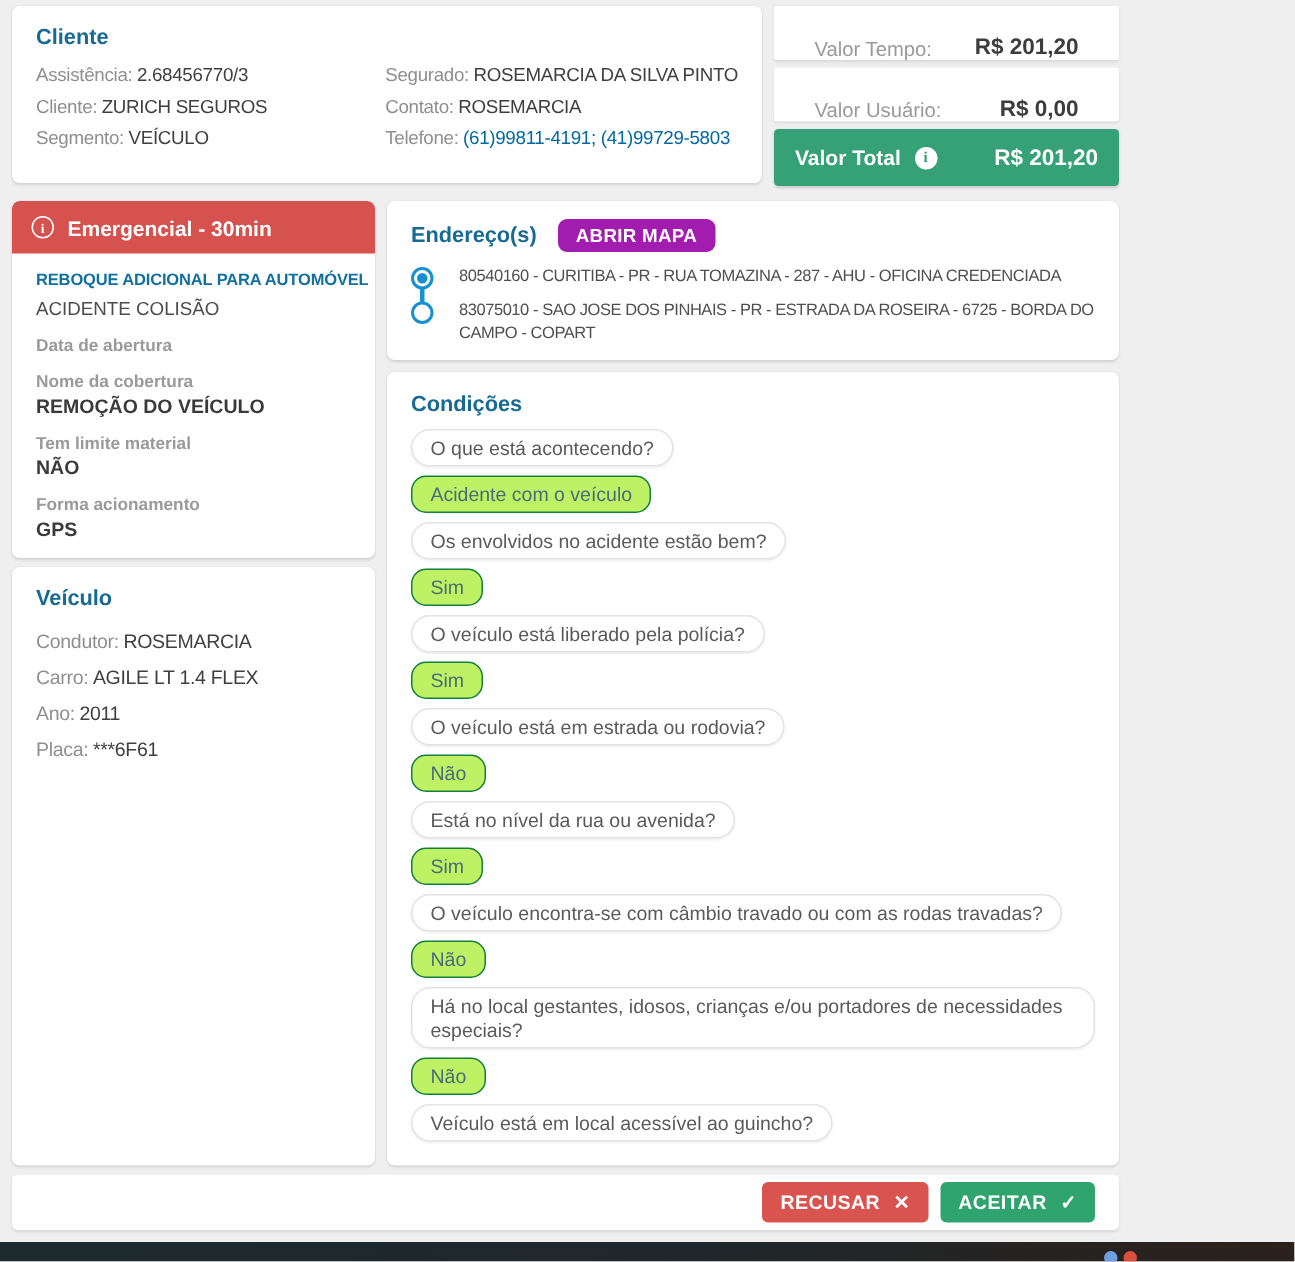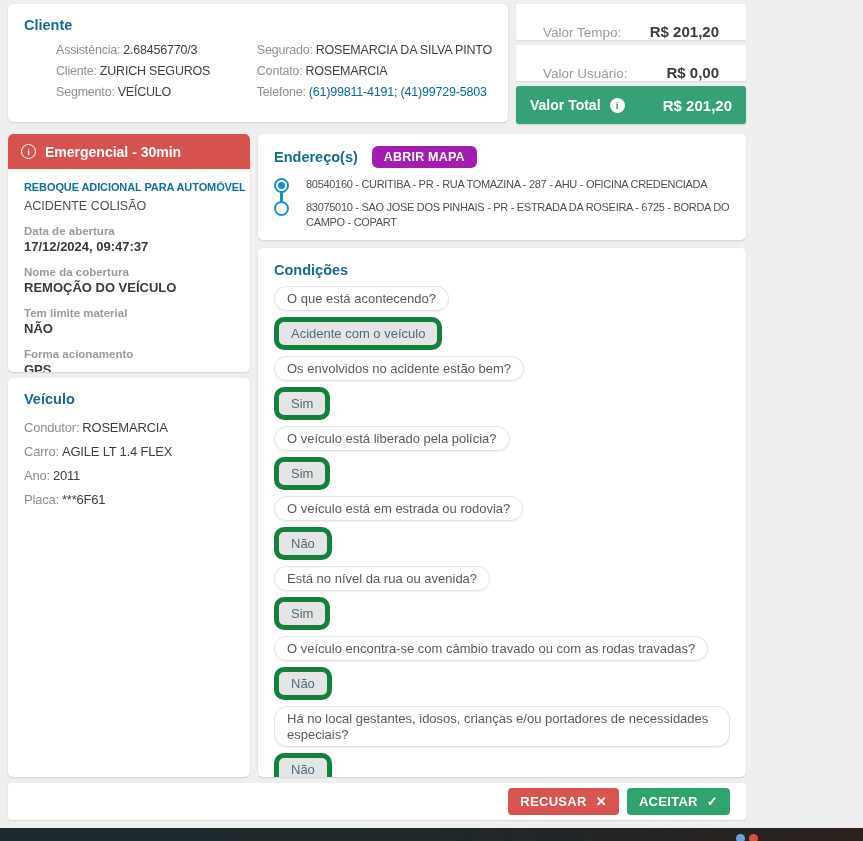--- a/index.html
+++ b/index.html
@@ -14,21 +14,21 @@
   .card {
     position:absolute;
     background:#fff;
     border-radius:5px;
     box-shadow:0 1px 2px rgba(0,0,0,.12), 0 0 1px rgba(0,0,0,.08);
   }
   .card-title { font-size:14.5px; font-weight:bold; color:#176a93; }
 
   
   #client-card { left:8px; top:4px; width:500px; height:118px; padding:13px 16px; }
-  #client-card .cols { display:flex; margin-top:7px;margin-left:32px; }
+  #client-card .cols { display:flex; margin-top:7px; }
   #client-card .col1 { width:242px; }
   #client-card .col2 { flex:1; }
   .field { font-size:12.5px; letter-spacing:-0.2px; line-height:21px; white-space:nowrap; }
   .flabel { color:#8f8f8f; margin-right:3px; }
   .fvalue { color:#3f3f3f; }
   .link { color:#0369a1; cursor:pointer; }
 
   
   #values-panel { position:absolute; left:516px; top:4px; width:230px; }
   .vrow {
@@ -94,21 +94,21 @@
     content:""; position:absolute; left:2px; top:2px; width:7px; height:7px;
     border-radius:50%; background:#1890cf;
   }
   .addr-text { font-size:11px; letter-spacing:-0.3px; color:#4f4f4f; line-height:15px; }
 
   
   #conditions-card { left:258px; top:248px; width:488px; height:529px; padding:14px 16px; overflow:hidden; }
   .bubbles { margin-top:8px; display:flex; flex-direction:column; align-items:flex-start; gap:6px; }
   .bubble { font-size:13px; line-height:16px; padding:3.5px 12px; border-radius:13px; max-width:100%; }
   .bubble.q { background:#fff; border:1px solid #e3e3e3; color:#5a5a5a; box-shadow:0 1px 2px rgba(0,0,0,.07); }
-  .bubble.a { background:#e5e5e5; border:5px solid #15803d; color:#4c6b7a; border-radius:10px; }
+  .bubble.a { background:#bef264; border:1px solid #15803d; color:#4c6b7a; border-radius:10px; }
 
   
   #footer-bar {
     position:absolute; left:8px; top:783px; width:738px; height:37px;
     background:#fff; border-radius:4px; box-shadow:0 1px 2px rgba(0,0,0,.10);
     display:flex; align-items:center; justify-content:flex-end; gap:8px; padding:0 16px;
   }
   .btn {
     border:none; border-radius:4px; color:#fff; cursor:pointer;
     font-family:inherit; font-size:13px; font-weight:bold; letter-spacing:.3px;
@@ -165,21 +165,20 @@
 
 <div class="card" id="service-card">
   <div class="banner">
     <span class="info-ring">i</span>
     <span class="banner-text">Emergencial - 30min</span>
   </div>
   <div class="service-body">
     <div class="service-name">REBOQUE ADICIONAL PARA AUTOMÓVEL</div>
     <div class="service-type">ACIDENTE COLISÃO</div>
     <div class="dlabel">Data de abertura</div>
-    <div class="dvalue">17/12/2024, 09:47:37</div>
     <div class="dlabel">Nome da cobertura</div>
     <div class="dvalue">REMOÇÃO DO VEÍCULO</div>
     <div class="dlabel">Tem limite material</div>
     <div class="dvalue">NÃO</div>
     <div class="dlabel">Forma acionamento</div>
     <div class="dvalue">GPS</div>
   </div>
 </div>
 
 <div class="card" id="vehicle-card">

